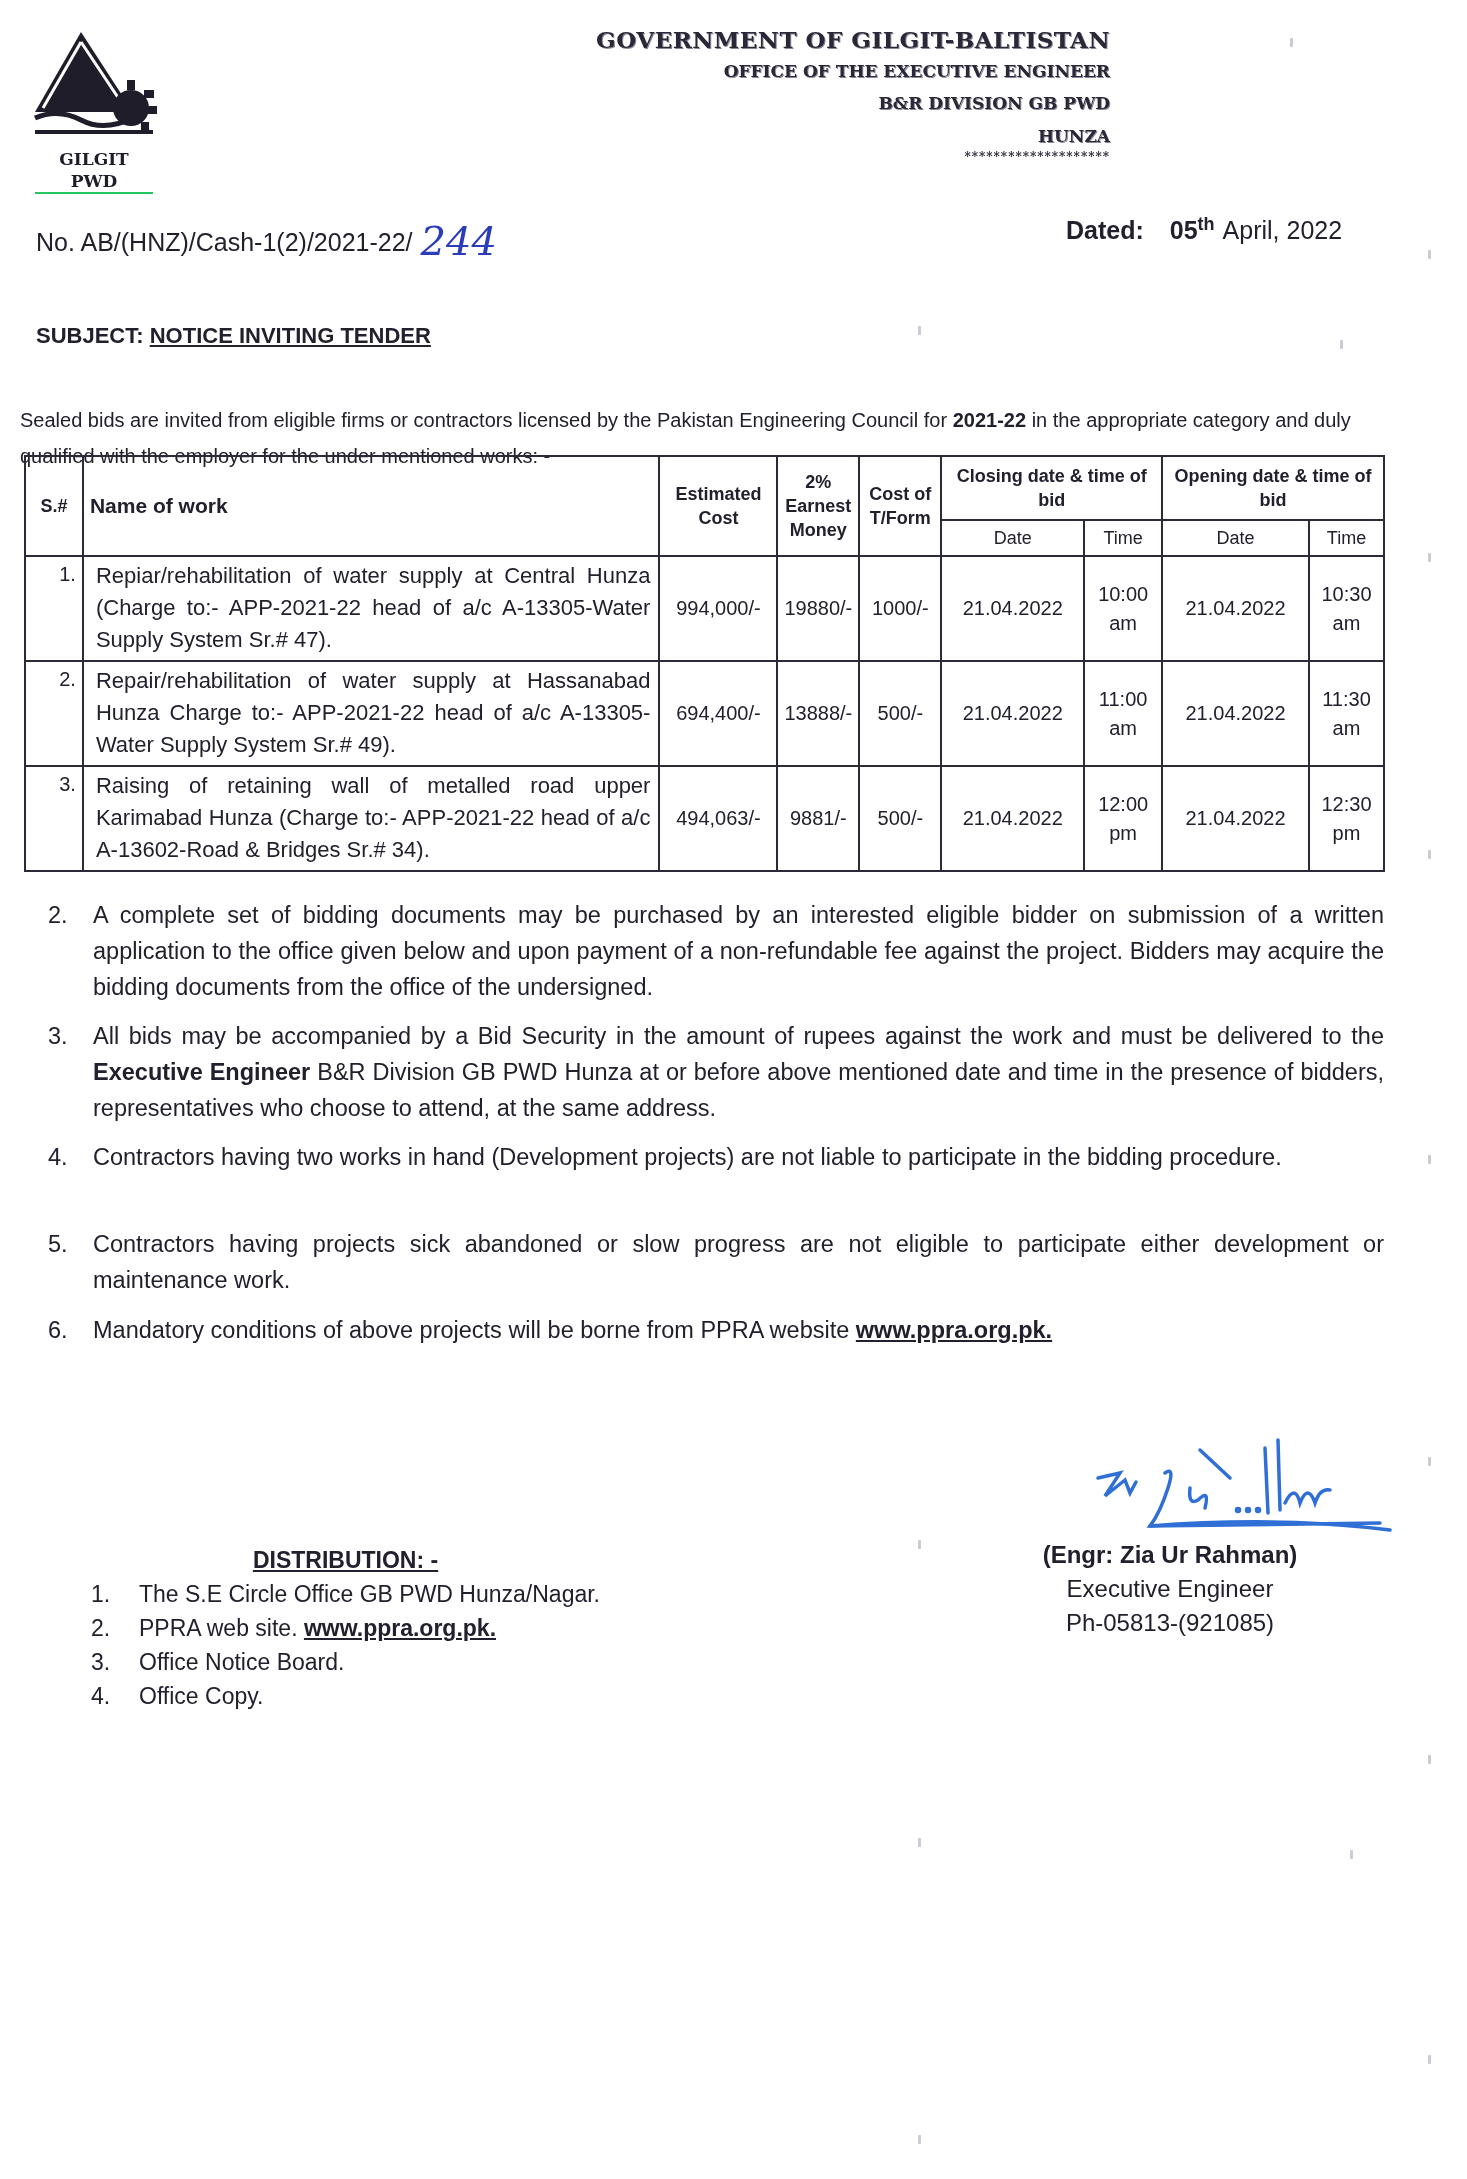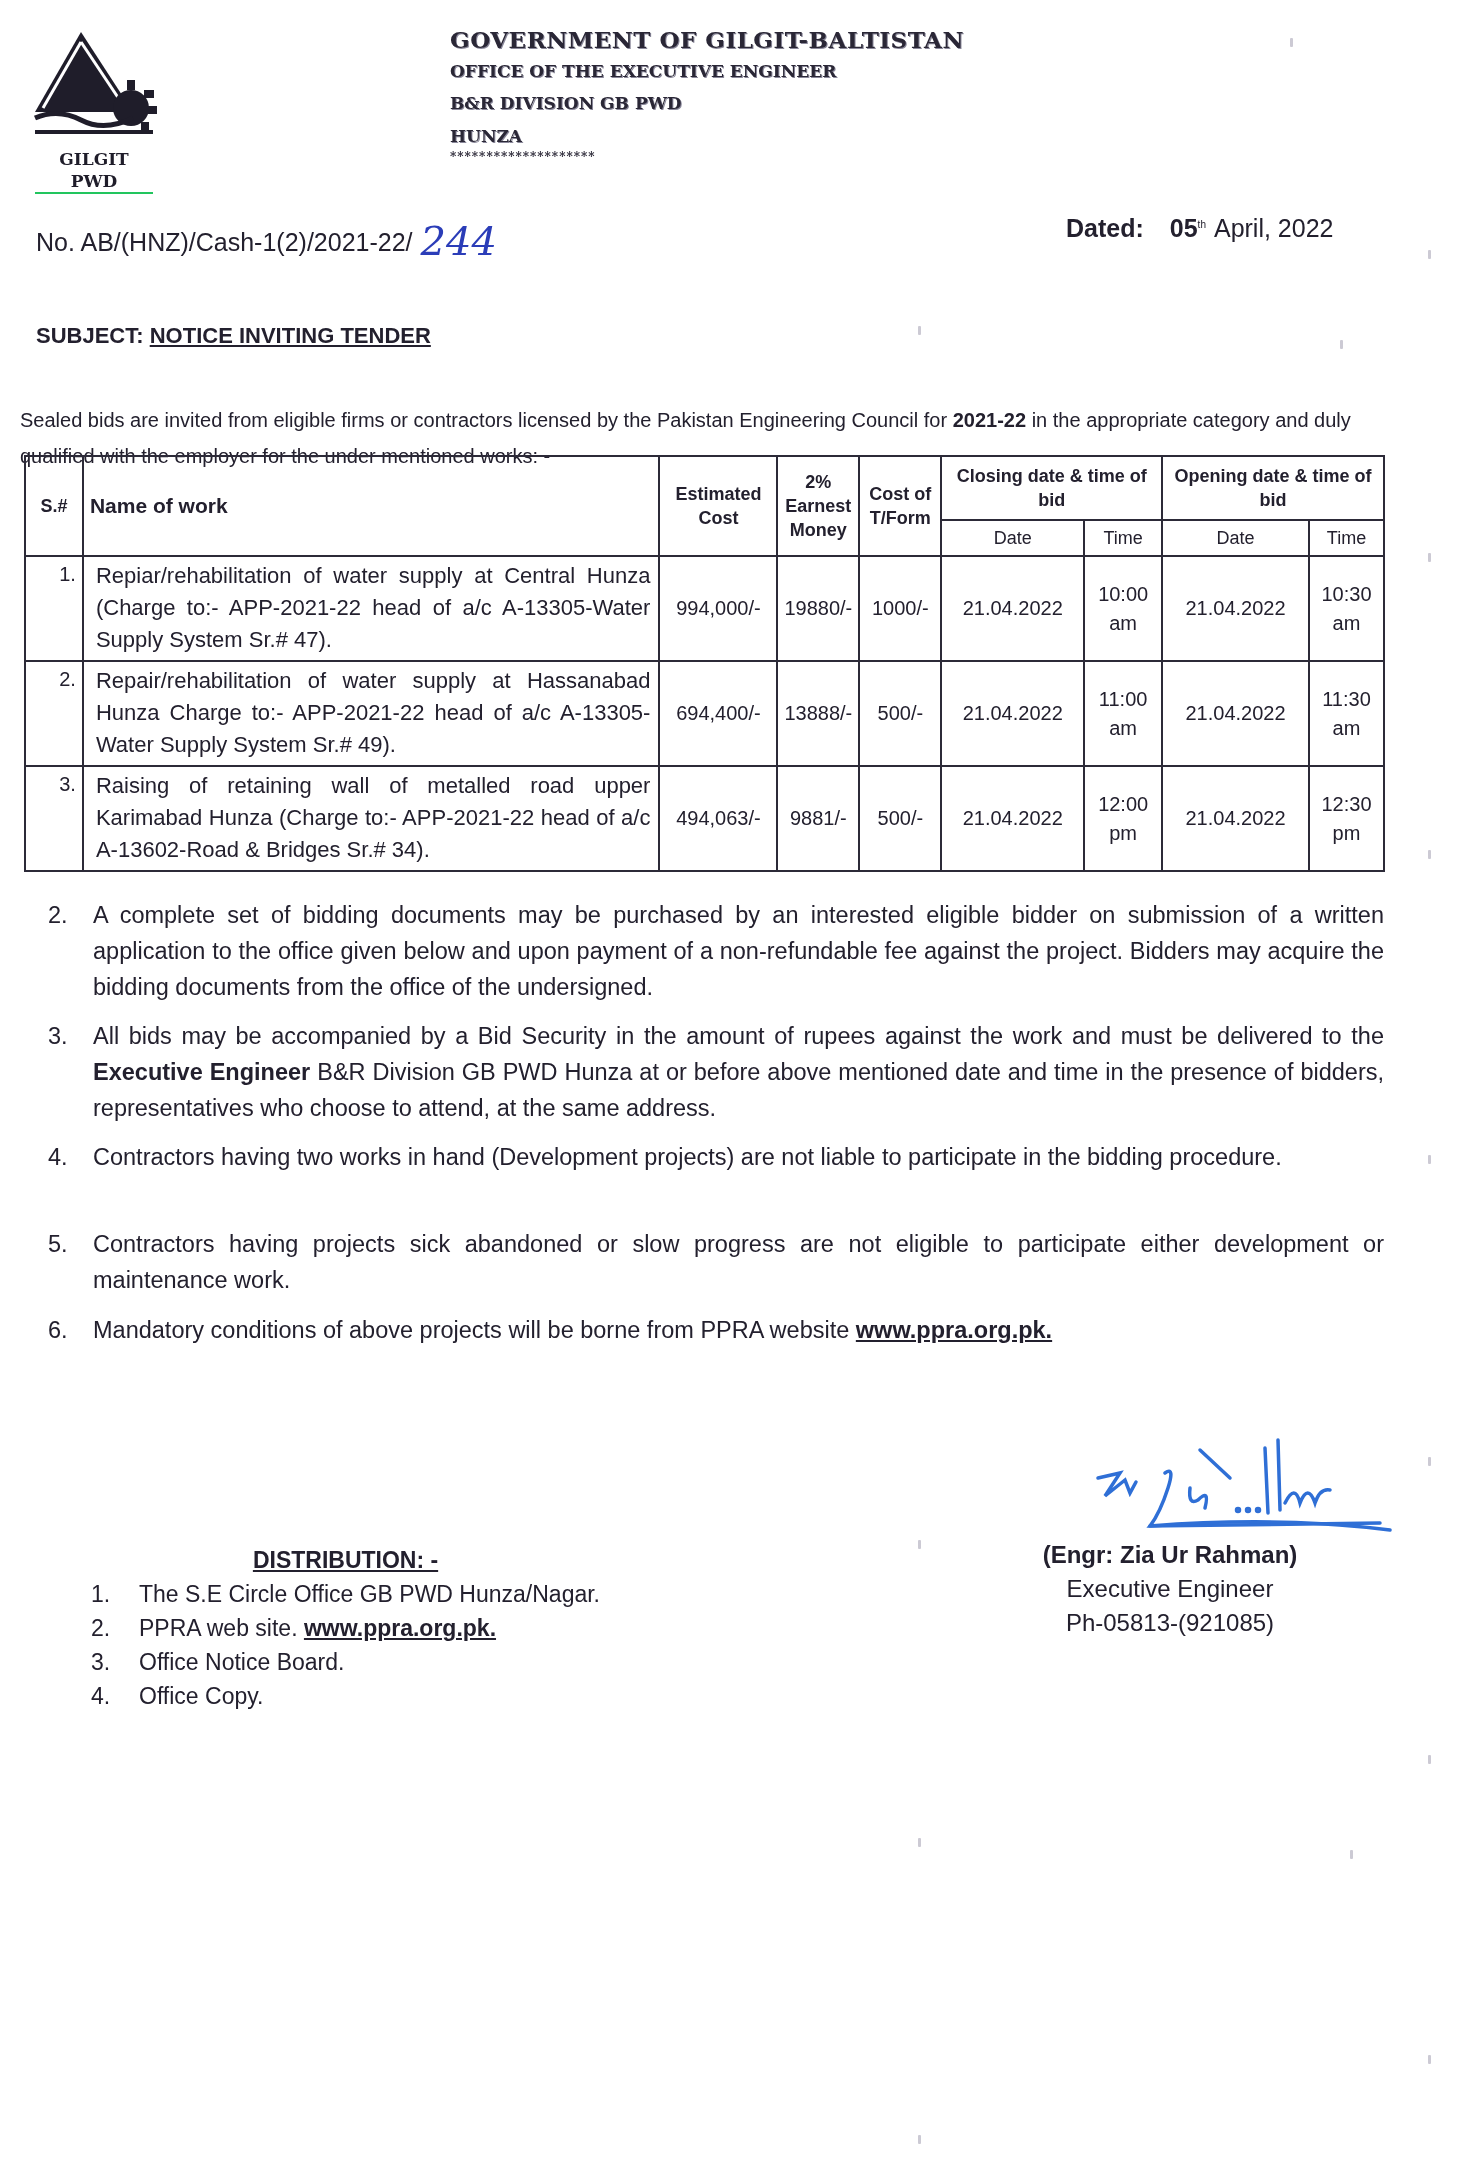--- a/index.html
+++ b/index.html
@@ -10,37 +10,37 @@
   .abs { position: absolute; }
 
   
   #logo { left: 33px; top: 30px; width: 125px; height: 135px; }
   #logo svg { width: 125px; height: 110px; display: block; }
   #logo-text {
     position: absolute; left: 2px; top: 118px; width: 118px;
     font-family: "DejaVu Serif", serif; font-size: 17px; font-weight: bold; letter-spacing: 0px;
     color: #1f1d2a; text-align: center; border-bottom: 2px solid #22c55e; line-height: 22px;
   }
-  .lh { position: absolute; left: 450px; width: 660px; text-align: left;
+  .lh { position: absolute; left: 450px; width: 660px; text-align: right;
         font-family: "DejaVu Serif", serif; font-weight: bold; color: #2a2736;
         text-shadow: 1px 1px 0 #8a889a; }
   #lh-1 { top: 26px; font-size: 23px; letter-spacing: 0.5px; }
   #lh-2 { top: 61px; font-size: 17px; }
   #lh-3 { top: 93px; font-size: 17px; }
   #lh-4 { top: 126px; font-size: 17px; }
   #lh-5 { top: 150px; font-size: 12px; letter-spacing: 1px; text-shadow: none; }
 
   
   #ref-line { left: 36px; top: 214px; font-size: 25px; }
   #ref-line .hand { font-family: "DejaVu Serif", serif; font-style: italic; color: #2b3db8;
                     font-size: 40px; margin-left: 8px; position: relative; top: 4px; margin-top: 31px; }
   #date-line { left: 1066px; top: 214px; font-size: 25px; }
   #date-line .lbl { font-weight: bold; margin-right: 26px; }
   #date-line .day { font-weight: bold; }
-  #date-line sup { font-size: 10px; font-weight: normal; margin-right: 8px; }
+  #date-line sup { font-size: 18px; font-weight: bold; margin-right: 8px; }
 
   
   #subject { left: 36px; top: 323px; font-size: 22px; font-weight: bold; }
   #subject .u { text-decoration: underline; }
   #intro { left: 20px; top: 370px; width: 1360px; font-size: 20px; line-height: 36px; margin-top: 32px; }
   #intro b { font-weight: bold; }
 
   
   #tender-table {
     position: absolute; left: 24px; top: 455px; width: 1361px;

